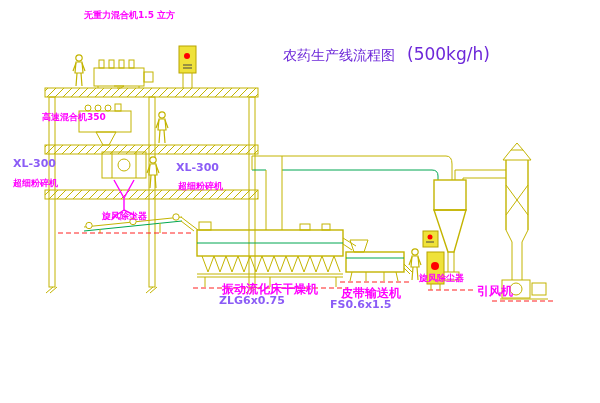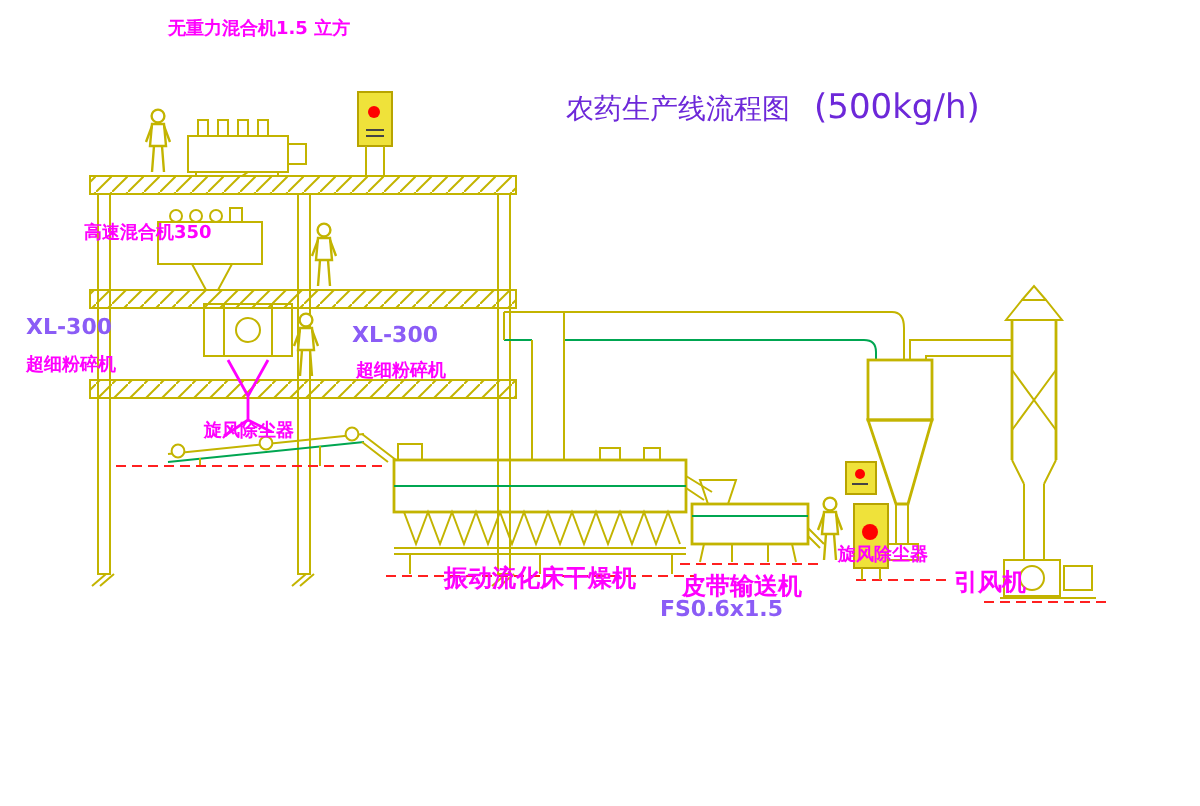--- a/index.html
+++ b/index.html
@@ -188,20 +188,21 @@
 
   <div class="lbl r13" style="left:13px;top:158px">XL-300</div>
   <div class="lbl m9" style="left:13px;top:179px">超细粉碎机</div>
 
   <div class="lbl r13" style="left:176px;top:162px">XL-300</div>
   <div class="lbl m9" style="left:178px;top:182px">超细粉碎机</div>
 
   <div class="lbl m9" style="left:102px;top:212px">旋风除尘器</div>
 
   <div class="lbl m10" style="left:222px;top:283px">振动流化床干燥机</div>
+  <div class="lbl r13" style="left:219px;top:295px">ZLG6x0.75</div>
 
   <div class="lbl m10" style="left:341px;top:287px">皮带输送机</div>
   <div class="lbl r13" style="left:330px;top:299px">FS0.6x1.5</div>
 
   <div class="lbl m9" style="left:419px;top:274px">旋风除尘器</div>
   <div class="lbl m10" style="left:477px;top:285px">引风机</div>
 
 </div>
 
 </body></html>

